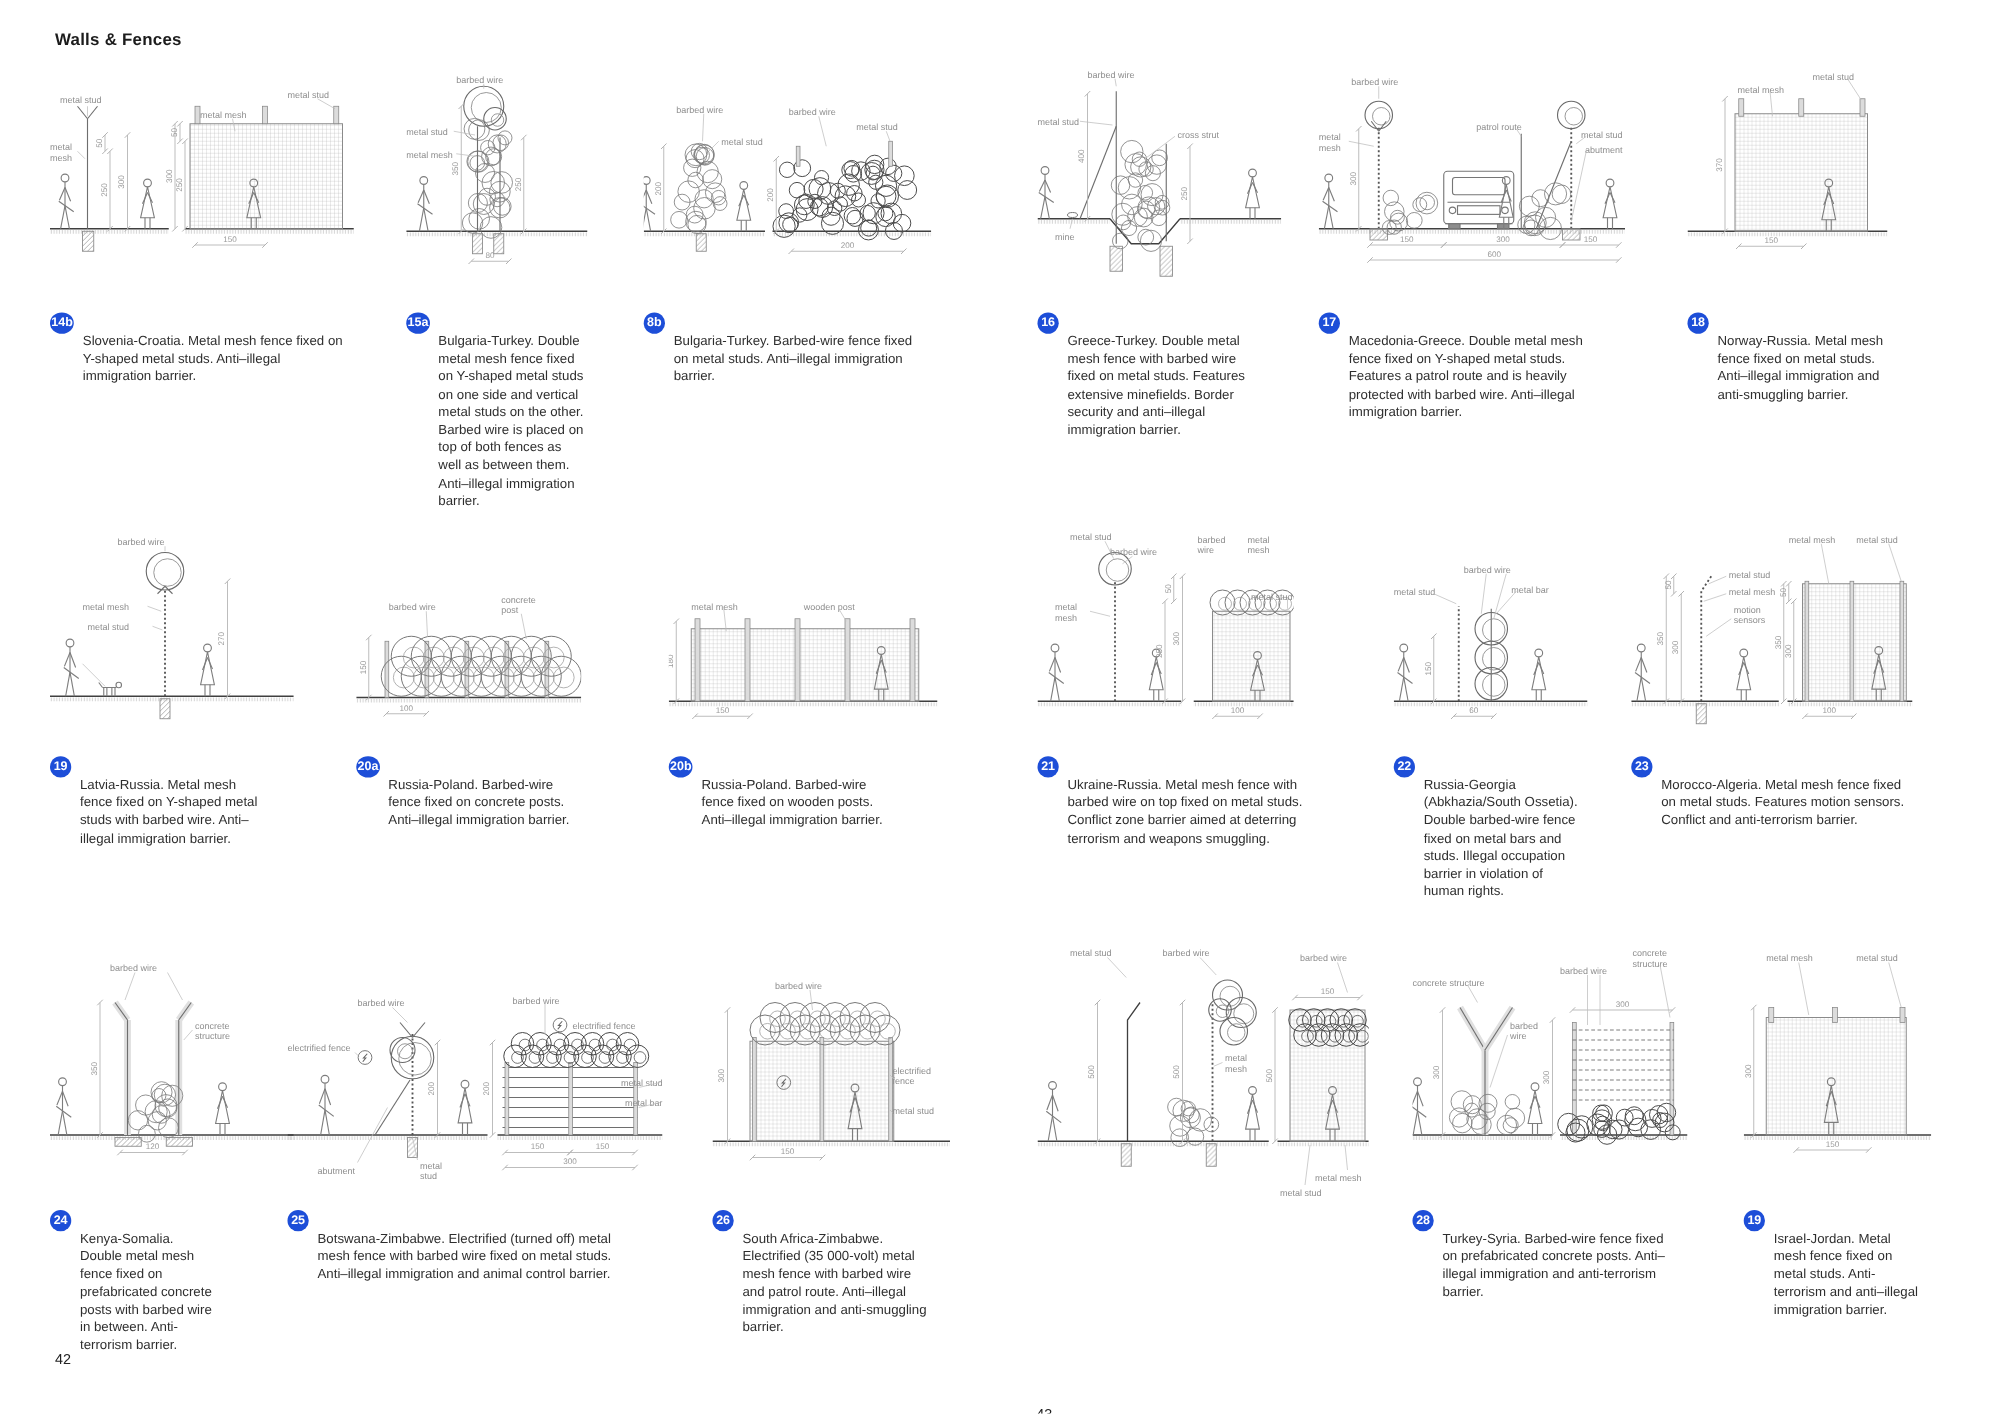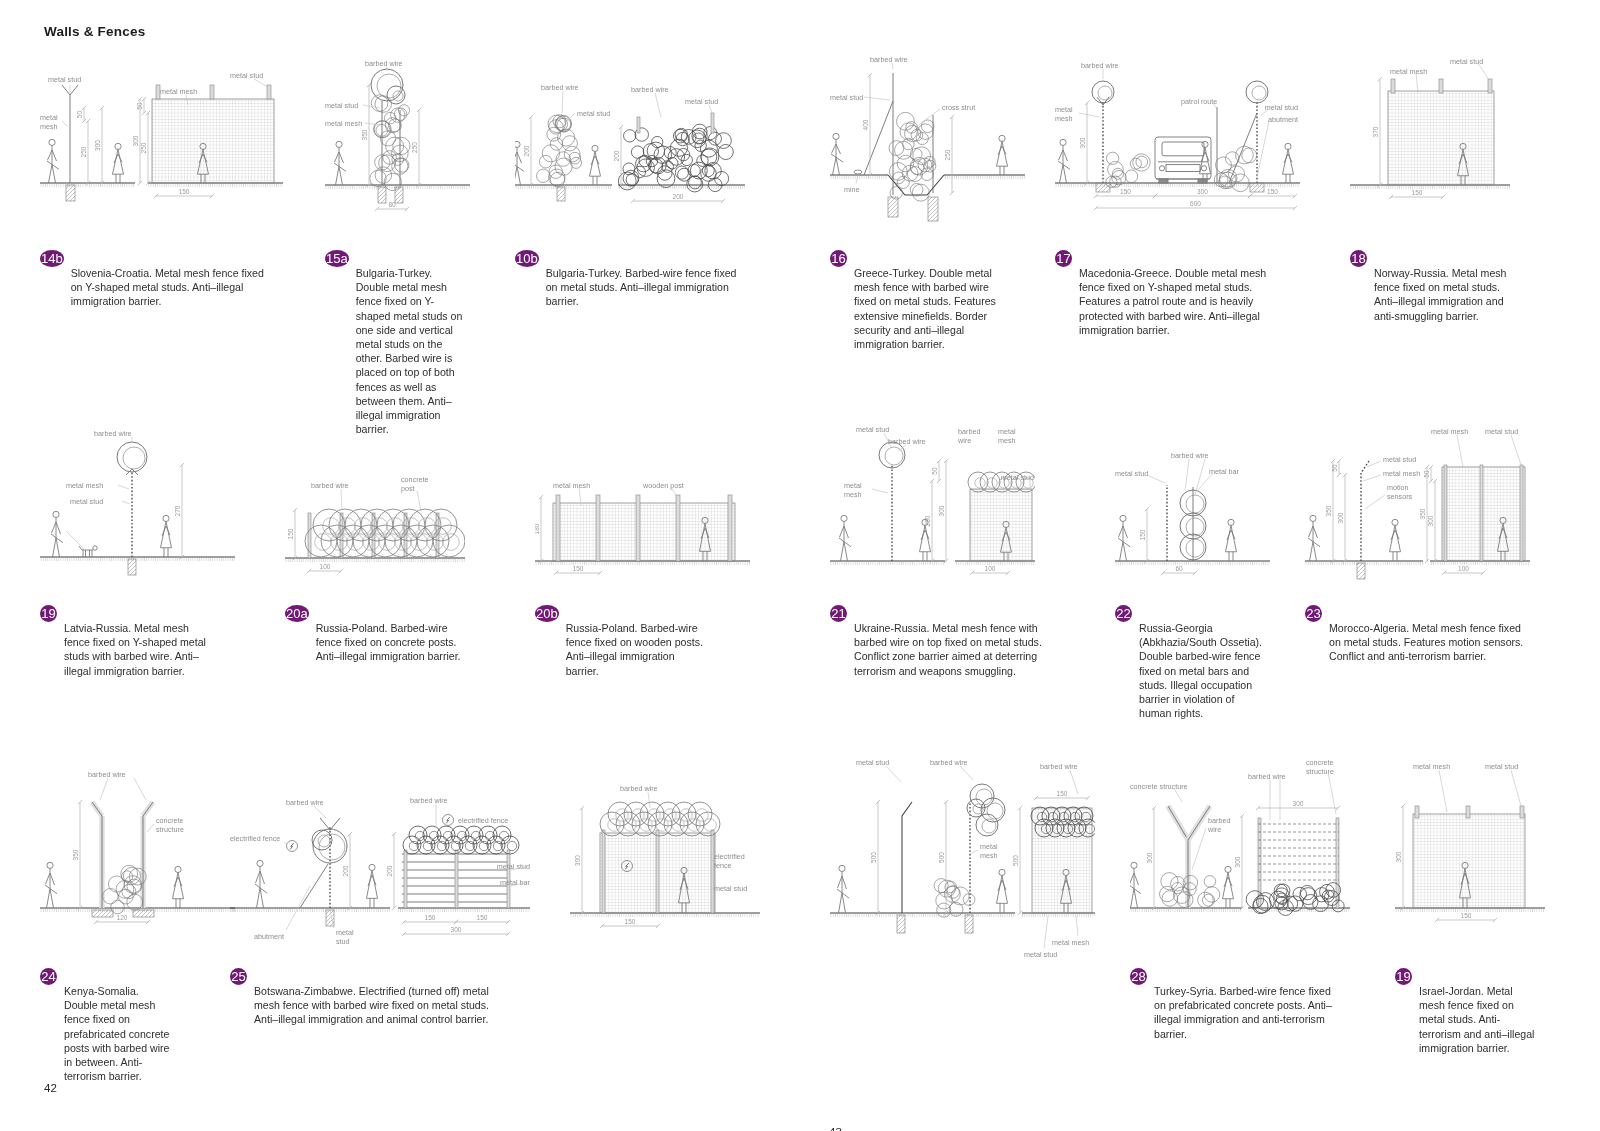--- a/index.html
+++ b/index.html
@@ -4,23 +4,23 @@
 <style>
   html,body{margin:0;padding:0;background:#ffffff;}
   .page{position:relative;width:1600px;height:1131px;background:#fff;
         font-family:"Liberation Sans",sans-serif;overflow:hidden;}
   .header{position:absolute;left:44px;top:24px;font-size:13.5px;font-weight:bold;
           color:#1c1c1c;letter-spacing:.2px;}
   .fig{position:absolute;margin:0;padding:0;}
   .sk{position:relative;}
   .sk svg{display:block;}
   .cap{display:flex;gap:7px;margin-top:5px;}
-  .badge{background:#701a75;color:#fff;min-width:17px;height:17px;border-radius:50%;
-         display:flex;align-items:center;justify-content:center;font-size:13px;
-         font-weight:normal;flex:0 0 auto;box-sizing:border-box;padding:0 1px;}
+  .badge{background:#1d4ed8;color:#fff;min-width:17px;height:17px;border-radius:50%;
+         display:flex;align-items:center;justify-content:center;font-size:10px;
+         font-weight:bold;flex:0 0 auto;box-sizing:border-box;padding:0 1px;}
   .captext{font-size:10.6px;line-height:1.34;color:#2e2e2e;margin-top:16px;}
   .pageno{position:absolute;font-size:11.5px;color:#222;}
   svg text{font-family:"Liberation Sans",sans-serif;}
 </style>
 </head>
 <body>
 
 <div class="page">
   <div class="header">Walls &amp; Fences</div>
 
@@ -334,21 +334,21 @@
           <line x1="115.8" y1="148.2" x2="120.2" y2="143.8" stroke="#b3b3b3" stroke-width="0.8"></line>
           <line x1="205.8" y1="148.2" x2="210.2" y2="143.8" stroke="#b3b3b3" stroke-width="0.8"></line>
           <text x="163" y="143.5" font-size="6.5" fill="#9b9b9b" text-anchor="middle">200</text>
           <text x="116" y="37" font-size="7.2" fill="#8e8e8e" text-anchor="start">barbed wire</text>
           <line x1="140" y1="38" x2="146" y2="62" stroke="#bdbdbd" stroke-width="0.6"></line>
           <text x="170" y="49" font-size="7.2" fill="#8e8e8e" text-anchor="start">metal stud</text>
           <line x1="194" y1="50" x2="197" y2="58" stroke="#bdbdbd" stroke-width="0.6"></line>
         </svg>
       </div>
     <figcaption class="cap" style="width:228px">
-      <span class="badge">10b</span>
+      <span class="badge">8b</span>
       <span class="captext">Bulgaria-Turkey. Barbed-wire fence fixed on metal studs. Anti–illegal immigration barrier.</span>
     </figcaption>
   </figure>
 
   <figure class="fig" style="left:830px;top:55px;width:195px">
     <div class="sk">
         <svg width="195" height="190" viewBox="0 0 195 190">
           <defs>
             <pattern id="grid3" width="3.2" height="3.2" patternUnits="userSpaceOnUse">
               <path d="M0 0 H3.2 M0 0 V3.2" stroke="#ababab" stroke-width="0.4" fill="none"></path>
@@ -1334,20 +1334,24 @@
           <text x="60" y="165.5" font-size="6.5" fill="#9b9b9b" text-anchor="middle">150</text>
           <text x="50" y="33" font-size="7.2" fill="#8e8e8e" text-anchor="start">barbed wire</text>
           <line x1="78" y1="34" x2="80" y2="50" stroke="#bdbdbd" stroke-width="0.6"></line>
           <text x="144" y="101" font-size="7.2" fill="#8e8e8e" text-anchor="start">electrified</text>
           <text x="144" y="109.6" font-size="7.2" fill="#8e8e8e" text-anchor="start">fence</text>
           <line x1="142" y1="102" x2="146" y2="106" stroke="#bdbdbd" stroke-width="0.6"></line>
           <text x="144" y="133" font-size="7.2" fill="#8e8e8e" text-anchor="start">metal stud</text>
           <line x1="142" y1="130" x2="144" y2="132" stroke="#bdbdbd" stroke-width="0.6"></line>
         </svg>
       </div>
+    <figcaption class="cap" style="width:178px">
+      <span class="badge">26</span>
+      <span class="captext">South Africa-Zimbabwe. Electrified (35 000-volt) metal mesh fence with barbed wire and patrol route. Anti–illegal immigration and anti-smuggling barrier.</span>
+    </figcaption>
   </figure>
 
   <figure class="fig" style="left:830px;top:758px;width:265px">
     <div class="sk">
         <svg width="265" height="205" viewBox="0 0 265 205">
           <defs>
             <pattern id="grid15" width="3.2" height="3.2" patternUnits="userSpaceOnUse">
               <path d="M0 0 H3.2 M0 0 V3.2" stroke="#ababab" stroke-width="0.4" fill="none"></path>
             </pattern>
             <pattern id="hat15" width="4" height="4" patternUnits="userSpaceOnUse">

